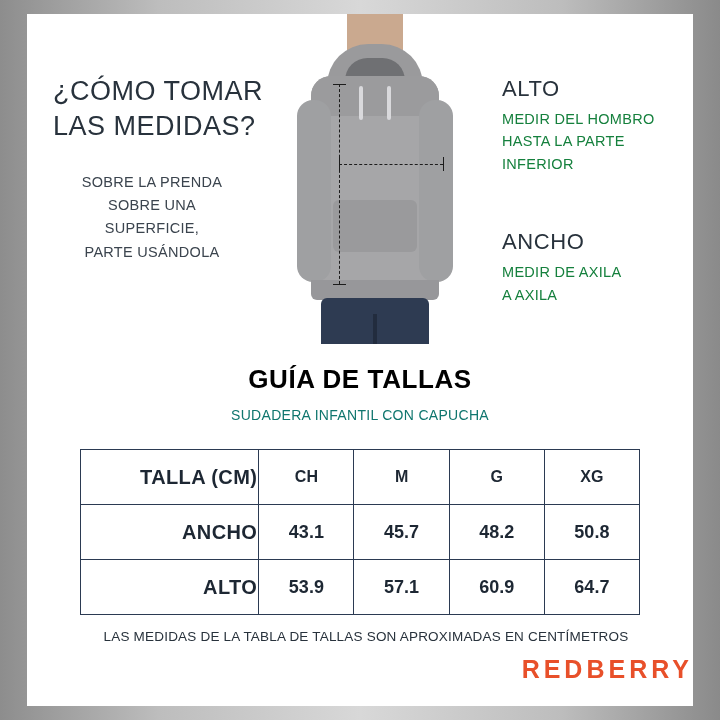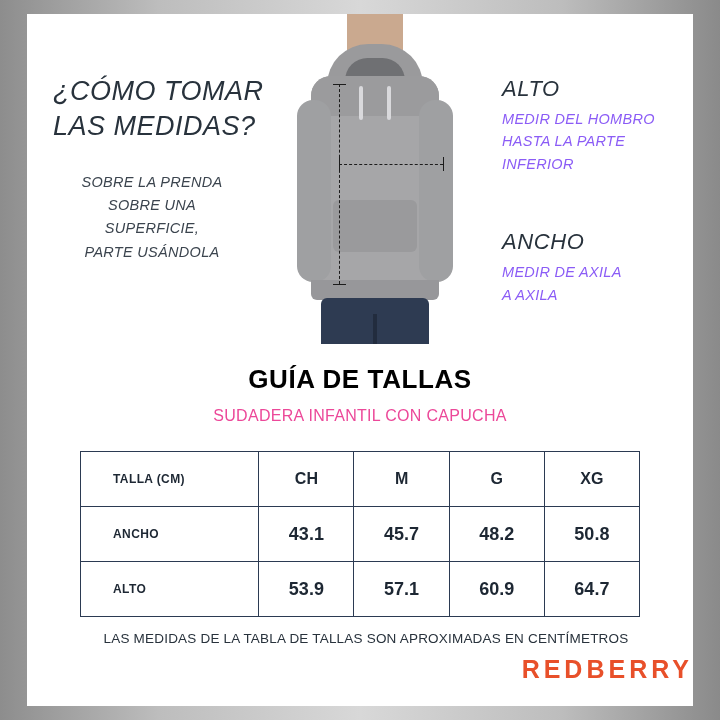--- a/index.html
+++ b/index.html
@@ -19,21 +19,20 @@
     top: 14px;
     width: 666px;
     height: 692px;
     background: #ffffff;
   }
 
   
   .top {
     position: relative;
     height: 330px;
-    font-style: italic;
   }
   .col-left {
     position: absolute;
     left: 10px;
     top: 60px;
     width: 230px;
     text-align: center;
   }
   .heading-big {
     font-size: 27px;
@@ -61,21 +60,21 @@
     width: 190px;
   }
   .lbl {
     font-size: 22px;
     color: #28323c;
     letter-spacing: .6px;
     margin-bottom: 6px;
   }
   .lbl-desc {
     font-size: 14.5px;
-    color: #8b5cf6;
+    color: #15803d;
     line-height: 1.55;
     letter-spacing: .3px;
   }
   .gap-block { margin-top: 54px; }
 
   
   .photo {
     position: absolute;
     left: 248px;
     top: 0;
@@ -254,44 +253,44 @@
     text-align: center;
   }
   .guide-title {
     font-size: 26px;
     font-weight: bold;
     color: #000000;
     letter-spacing: .6px;
   }
   .guide-sub {
     margin-top: 12px;
-    font-size: 16px;
-    color: #ec4899;
+    font-size: 14px;
+    color: #0f766e;
     letter-spacing: .3px;
   }
 
   table.sizes {
     margin: 26px auto 0 auto;
     border-collapse: collapse;
     width: 560px;
     table-layout: fixed;
   }
   table.sizes th, table.sizes td {
     border: 1px solid #2b3a52;
     height: 52px;
     font-size: 16px;
     color: #1d2733;
     text-align: center;
     vertical-align: middle;
   }
   table.sizes th.rowhead, table.sizes td.rowhead {
-    text-align: left;
+    text-align: right;
     padding-left: 32px;
     font-weight: bold;
-    font-size: 12px;
+    font-size: 20px;
     letter-spacing: .4px;
   }
   table.sizes th {
     font-weight: bold;
   }
   table.sizes td.val {
     font-size: 18px;
     font-weight: 700;
   }
   .col-first { width: 178px; }

